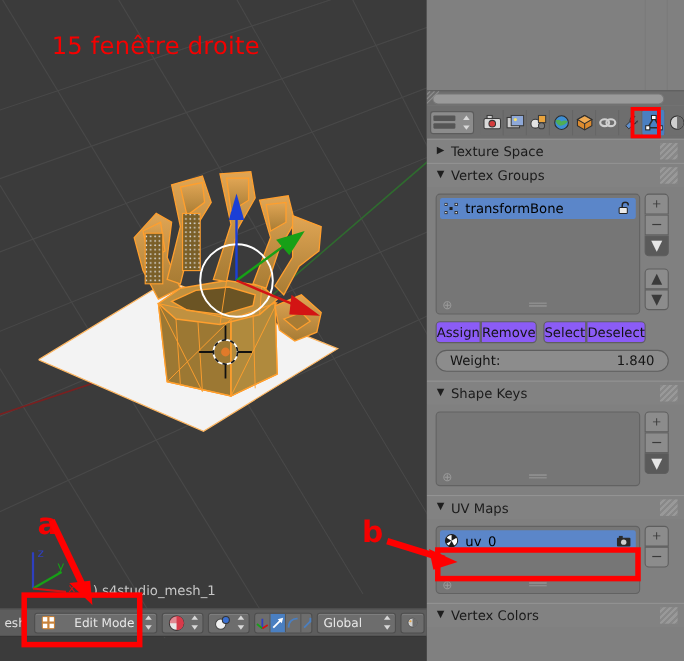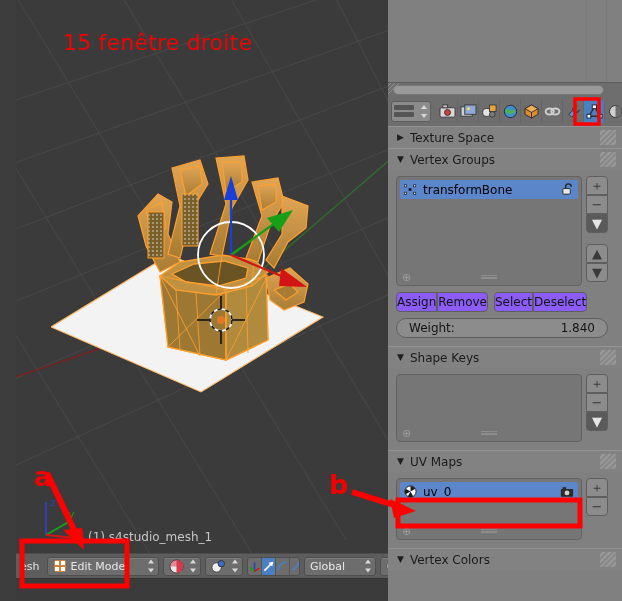--- a/index.html
+++ b/index.html
@@ -5,21 +5,21 @@
   * { box-sizing: border-box; margin:0; padding:0; }
   html,body {
     width:622px; height:601px; overflow:hidden;
     background:#3d3d3d;
     font-family:"DejaVu Sans","Liberation Sans",sans-serif;
   }
   #app { position:relative; width:622px; height:601px; }
 
   
   #viewport {
-    position:absolute; left:16px; top:0; width:388px; height:600px;
+    position:absolute; left:0; top:0; width:388px; height:600px;
     background:#3b3b3b; overflow:hidden;
   }
   #vpgrid { position:absolute; inset:0; }
   .annot-title {
     position:absolute; left:47px; top:30px;
     color:#f50000; font-size:22px; letter-spacing:.2px;
     font-family:"DejaVu Sans","Liberation Sans",sans-serif;
     white-space:nowrap;
   }
   
@@ -41,21 +41,21 @@
     position:absolute; left:0; top:553px; width:388px; height:26px;
     background:#5d5d5d;
     border-top:1px solid #4c4c4c; border-bottom:1px solid #343434;
     display:flex; align-items:center; gap:4px; padding:0 2px;
   }
   .menu-txt { color:#e0e0e0; font-size:11px; padding:0 2px; }
 
   .hbtn {
     height:19px; background:#6d6d6d;
     border:1px solid #4e4e4e; border-radius:3px;
-    display:flex; align-items:center; gap:3px;
+    display:flex; align-items:center; gap:16px;
     padding:0 5px; color:#e8e8e8; font-size:11px;
     box-shadow:inset 0 1px 0 rgba(255,255,255,.12);
     flex:0 0 auto;
   }
   .combo { position:relative; padding-right:14px; }
   .updown {
     position:absolute; right:3px; top:50%; transform:translateY(-50%);
     width:7px; height:13px;
     display:flex; flex-direction:column; justify-content:space-between;
   }

